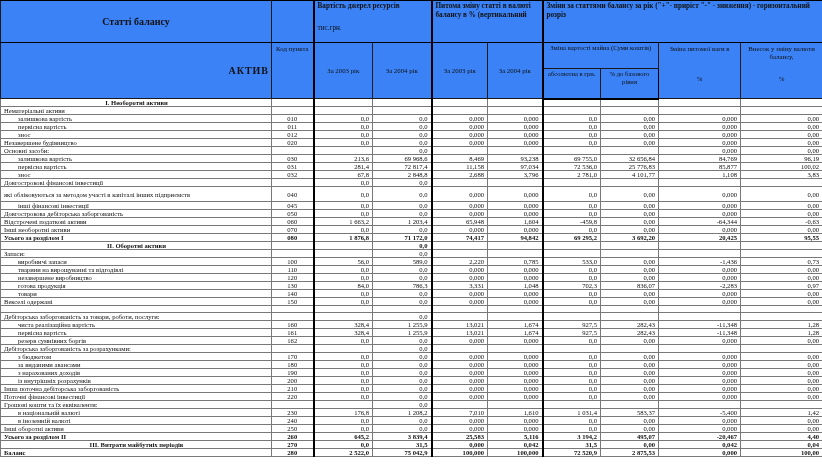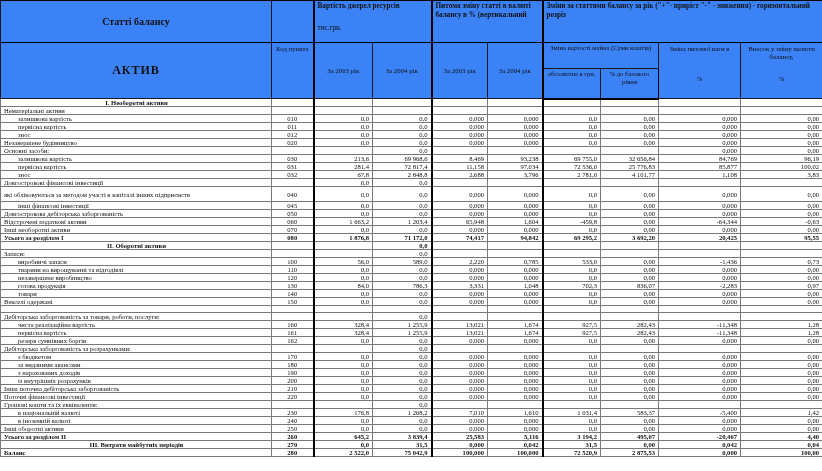--- a/index.html
+++ b/index.html
@@ -9,21 +9,21 @@
   td,th{border:1px solid #6e6e6e;overflow:hidden;white-space:nowrap;padding:0 2px;
         font-weight:normal;vertical-align:middle;box-sizing:border-box;}
   
   thead th{border-color:#1a1a1a;background:#3b82f6;}
   tr.h1{height:42px;}
   tr.h2a{height:26px;}
   tr.h2b{height:30px;}
   th.title-center{font-size:10px;font-weight:bold;text-align:center;vertical-align:middle;}
   th.grp{font-size:7.2px;font-weight:bold;text-align:left;vertical-align:top;
          white-space:normal;line-height:8.5px;padding:1px 3px;}
-  th.aktiv{font-size:12px;font-weight:bold;text-align:center;letter-spacing:1px;}
+  th.aktiv{font-size:10px;font-weight:bold;text-align:right;letter-spacing:1px;}
   th.kod{font-size:6.8px;text-align:center;vertical-align:top;white-space:normal;line-height:7.5px;padding-top:2px;}
   th.yr{font-size:6.8px;text-align:center;white-space:normal;line-height:7.5px;}
   th.sub{font-size:6.6px;text-align:center;white-space:normal;line-height:7.5px;vertical-align:top;padding-top:1px;}
   th.twol{font-size:6.8px;text-align:center;white-space:normal;vertical-align:top;padding:2px 4px;}
   th.twol .top{line-height:8px;min-height:30px;}
   th.twol .pct{line-height:8px;}
   .unit{margin-top:13px;font-size:7.2px;font-weight:normal;}
   tr.h2b th{border-bottom:2px solid #000;}
   tr.h1 th{border-top:1.5px solid #000;border-bottom:1.5px solid #000;}
   

